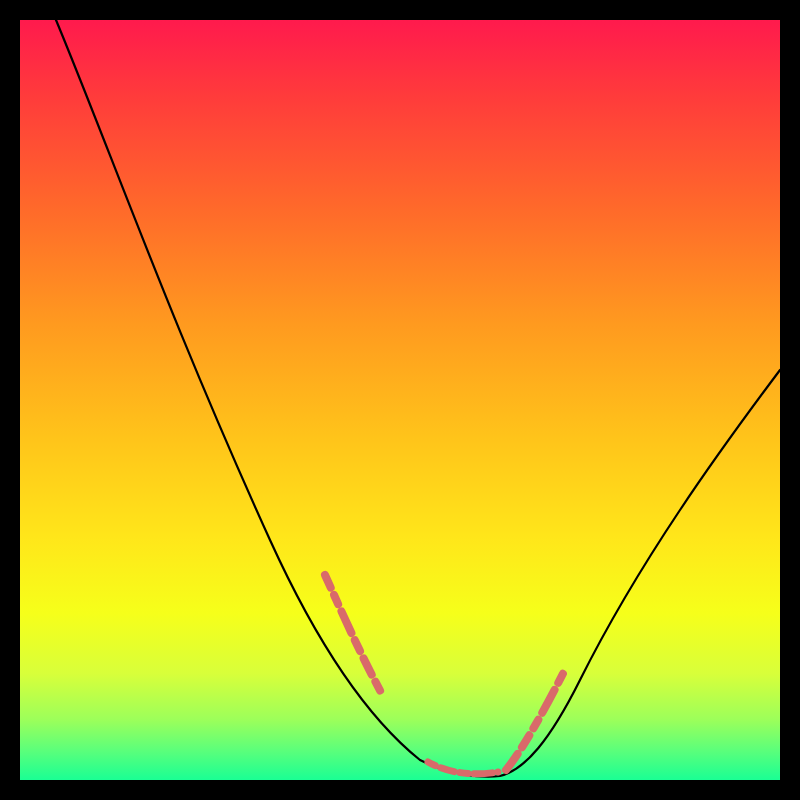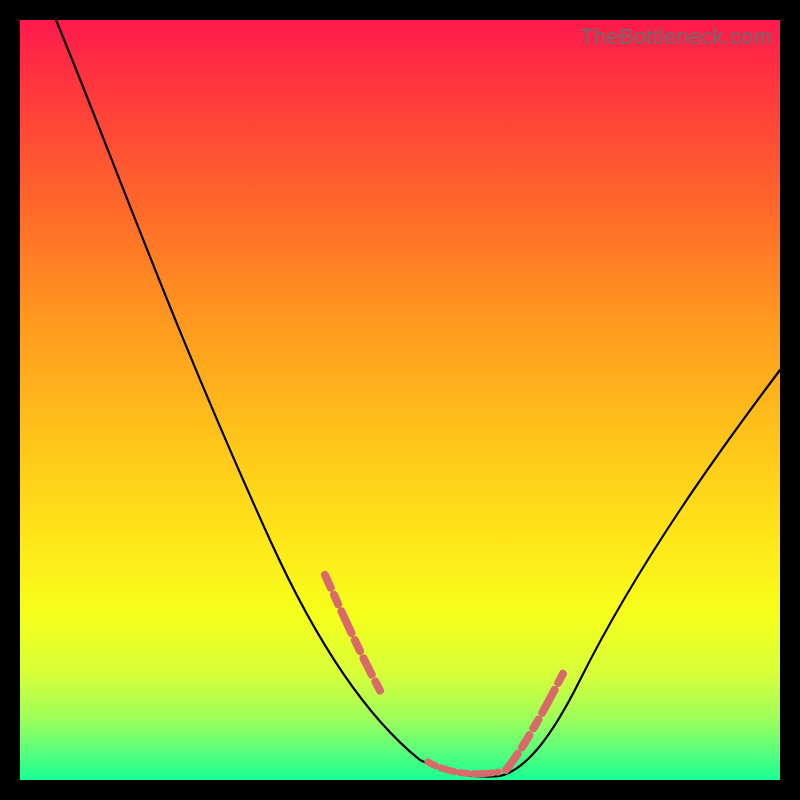--- a/index.html
+++ b/index.html
@@ -56,21 +56,20 @@
     height: 760px;
     overflow: visible;
   }
 </style>
 </head>
 <body>
 
 <div class="frame">
   <div class="plot">
 
-    <div class="watermark">TheBottleneck.com</div>
 
     <svg class="curve" viewBox="0 0 760 760" preserveAspectRatio="none">
 
       <path d="M 36 0
                C 90 130, 150 300, 250 520
                C 300 630, 350 700, 400 740
                C 430 755, 460 758, 480 756
                C 505 750, 530 720, 560 660
                C 620 540, 700 430, 760 350" fill="none" stroke="#000" stroke-width="2.2" stroke-linecap="round"></path>
 

